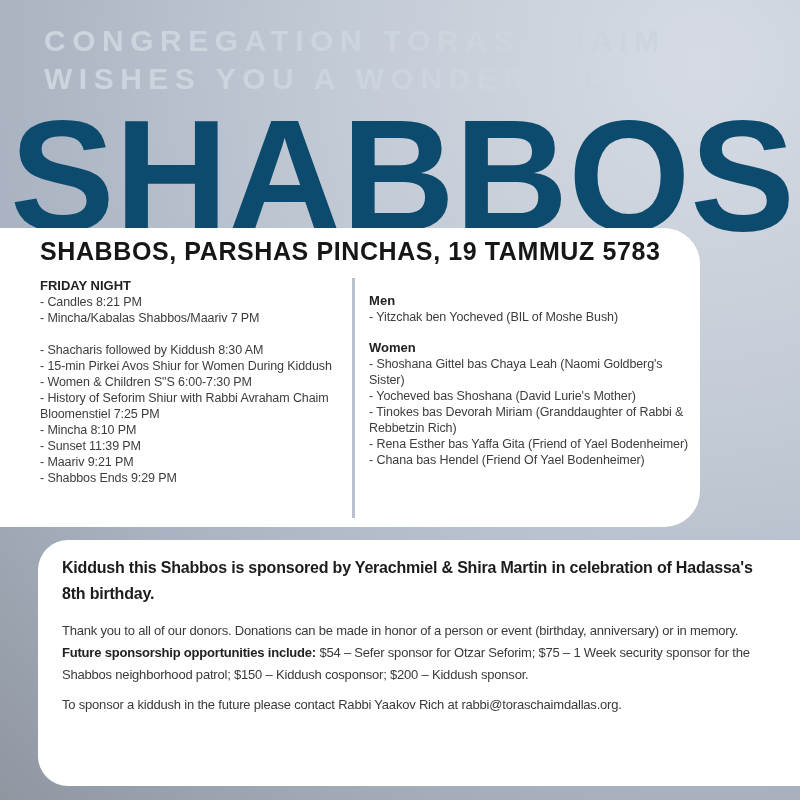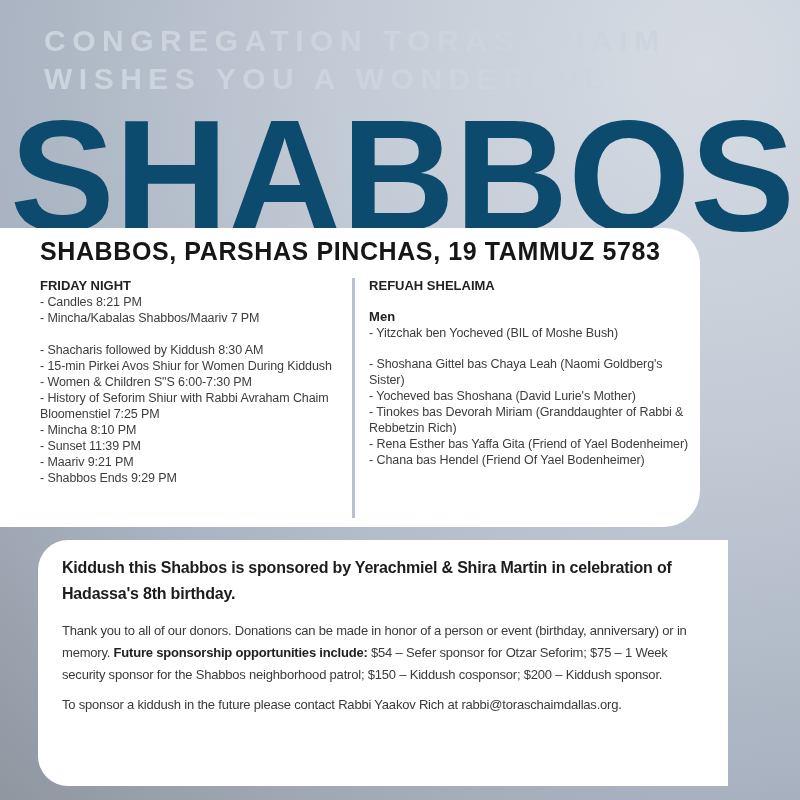--- a/index.html
+++ b/index.html
@@ -65,21 +65,21 @@
     font-size: 12.5px; color: #3d3d3d;
     line-height: 16px; margin: 0;
     letter-spacing: -0.1px;
   }
   .block-gap { margin-top: 16px; }
   .sub-gap { margin-top: 15px; }
 
   
   .sponsor-card {
     position: absolute; left: 38px; top: 540px;
-    width: 690px; height: 246px;
+    width: 762px; height: 246px;
     background: #ffffff;
     border-radius: 30px 0 0 30px;
     padding: 15px 22px 0 24px;
     z-index: 2;
   }
   .sponsor-para-bold {
     font-size: 16px; font-weight: 700; color: #1c1c1c;
     line-height: 26px; letter-spacing: -0.2px;
     margin: 0 0 13px 0;
   }
@@ -117,26 +117,26 @@
         <p class="sched-item">- Women &amp; Children S"S 6:00-7:30 PM</p>
         <p class="sched-item">- History of Seforim Shiur with Rabbi Avraham Chaim Bloomenstiel 7:25 PM</p>
         <p class="sched-item">- Mincha 8:10 PM</p>
         <p class="sched-item">- Sunset 11:39 PM</p>
         <p class="sched-item">- Maariv 9:21 PM</p>
         <p class="sched-item">- Shabbos Ends 9:29 PM</p>
       </div>
     </div>
     <div class="divider"></div>
     <div class="col-right">
-      <p class="sec-heading">REFUAH SHELAIMA</p>
       <div class="sub-gap">
         <p class="sec-heading">Men</p>
         <p class="refuah-item">- Yitzchak ben Yocheved (BIL of Moshe Bush)</p>
       </div>
       <div class="sub-gap">
+        <p class="sec-heading">Women</p>
         <p class="refuah-item">- Shoshana Gittel bas Chaya Leah (Naomi Goldberg's Sister)</p>
         <p class="refuah-item">- Yocheved bas Shoshana (David Lurie's Mother)</p>
         <p class="refuah-item">- Tinokes bas Devorah Miriam (Granddaughter of Rabbi &amp; Rebbetzin Rich)</p>
         <p class="refuah-item">- Rena Esther bas Yaffa Gita (Friend of Yael Bodenheimer)</p>
         <p class="refuah-item">- Chana bas Hendel (Friend Of Yael Bodenheimer)</p>
       </div>
     </div>
   </div>
 </div>
 

